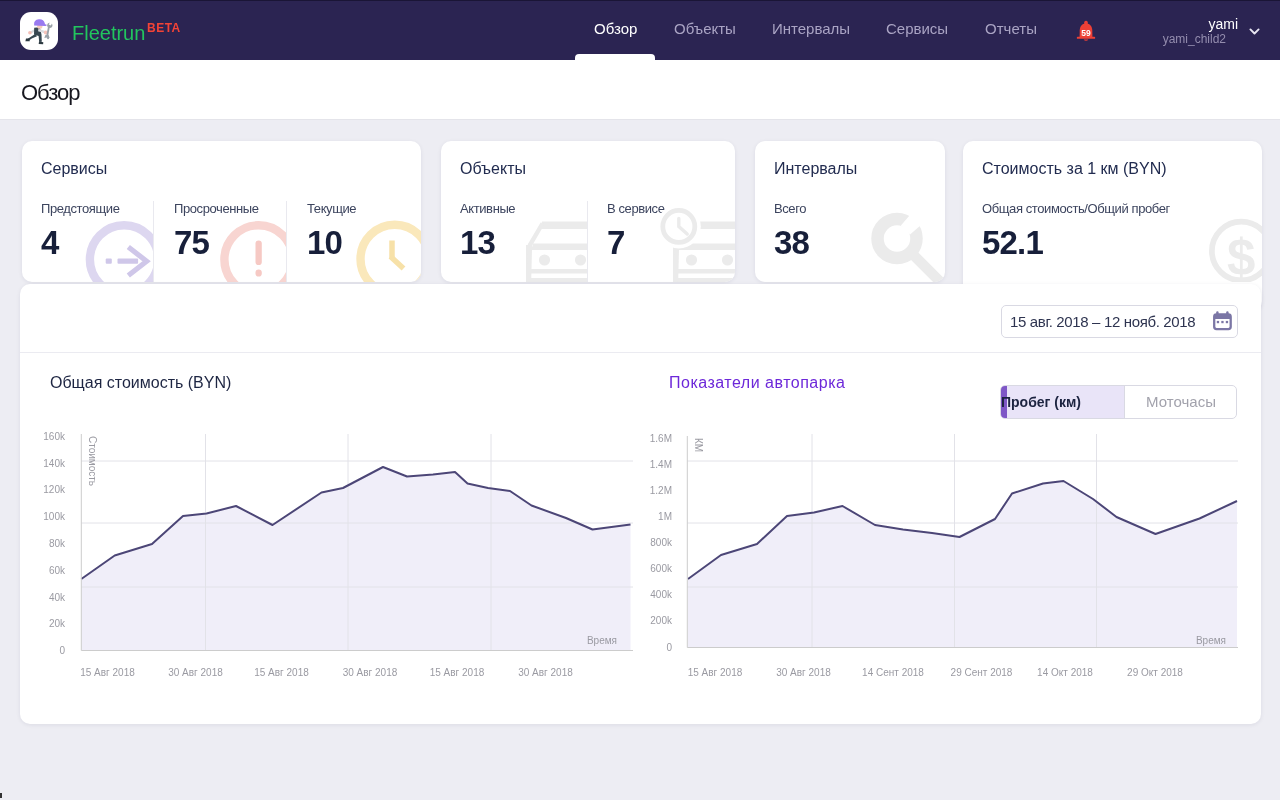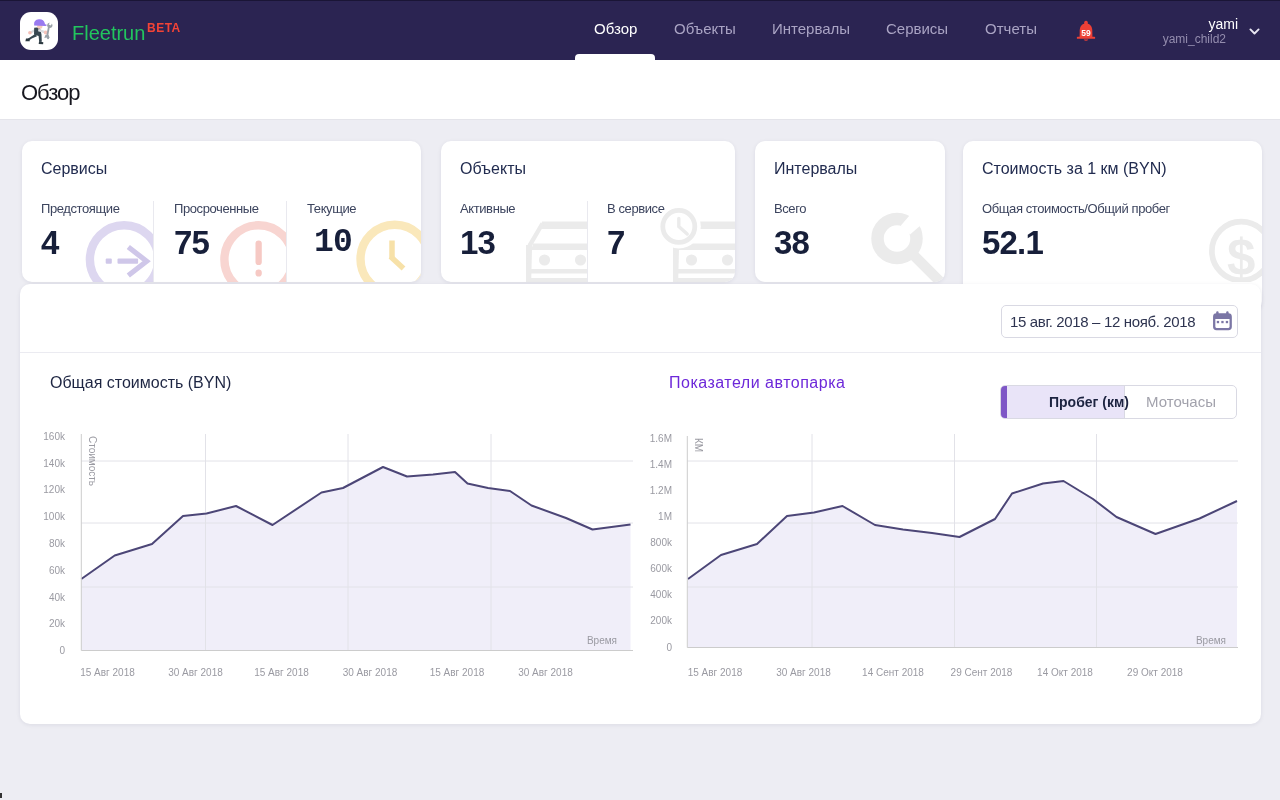--- a/index.html
+++ b/index.html
@@ -38,21 +38,21 @@
 
 #chartcard { left:20px; top:284px; width:1241px; height:440px; }
 #cc-div { position:absolute; left:0; top:68px; width:1241px; height:1px; background:#ebebf1; }
 #datebox { position:absolute; left:981px; top:21px; width:237px; height:33px; border:1px solid #d9d9e3; border-radius:5px; background:#fff; line-height:31px; }
 #datetext { position:absolute; left:8px; top:0; font-size:15px; letter-spacing:-0.35px; color:#2e3450; }
 #ltitle { position:absolute; left:30px; top:90px; font-size:16px; color:#1d2542; }
 #rtitle { position:absolute; left:649px; top:90px; font-size:16px; letter-spacing:0.5px; color:#6d28d9; }
 #toggle { position:absolute; left:980px; top:101px; width:237px; height:34px; border:1px solid #d9d9e3; border-radius:5px; background:#fff; }
 #tg-left { position:absolute; left:0; top:0; width:124px; height:32px; background:#e9e4f8; border-radius:4px 0 0 4px; border-right:1px solid #d9d9e3; }
 #tg-bar { position:absolute; left:0; top:0; width:6px; height:32px; background:#7e57c6; border-radius:4px 0 0 4px; }
-#tg-ltext { position:absolute; left:0; top:0; width:128px; height:32px; line-height:32px; text-align:right; font-size:14px; font-weight:700; color:#1c2340; }
+#tg-ltext { position:absolute; left:0; top:0; width:128px; height:32px; line-height:32px; text-align:left; font-size:14px; font-weight:700; color:#1c2340; }
 #tg-rtext { position:absolute; left:124px; top:0; width:112px; height:32px; line-height:32px; text-align:center; font-size:15px; color:#a2a2ac; }
 #dot { position:absolute; left:0px; top:793px; width:2px; height:5px; background:#333; }
 </style>
 </head>
 <body>
 <div id="header">
   <div id="topline"></div>
   <div id="logo">
     <svg width="38" height="38" viewBox="0 0 38 38">
       <path d="M15.5 16.5 L10.3 19.5 L11.2 21.6 L16 18.8 Z" fill="#d9dce0"></path>
@@ -97,21 +97,21 @@
     <span id="ptitle">Обзор</span>
   </div>
 
 <div class="card" id="c1">
   <div class="ctitle">Сервисы</div>
   <div class="slabel" style="left:19px;">Предстоящие</div>
   <div class="snum" style="left:19px;">4</div>
   <div class="slabel" style="left:152px;">Просроченные</div>
   <div class="snum" style="left:152px;">75</div>
   <div class="slabel" style="left:285px;">Текущие</div>
-  <div class="snum" style="left:292px;font-family:Liberation Mono, monospace;">10</div>
+  <div class="snum" style="left:285px;">10</div>
   <div class="vdiv" style="left:130.5px;"></div>
   <div class="vdiv" style="left:263.5px;"></div>
   <div class="blk" style="left:0; width:130.5px;">
     <svg width="130.5" height="141" viewBox="0 0 130.5 141">
       <circle cx="102.1" cy="118.5" r="34.2" fill="none" stroke="#ddd7f0" stroke-width="8.4"></circle>
       <g fill="#cfc7e9">
         <rect x="83.7" y="117.6" width="6.1" height="5.2" rx="1"></rect>
         <rect x="95.5" y="117.6" width="20.6" height="5.2" rx="1"></rect>
       </g>
       <path d="M106.3 106 L124.6 120.2 L106.3 134.5" fill="none" stroke="#cfc7e9" stroke-width="5.2"></path>

